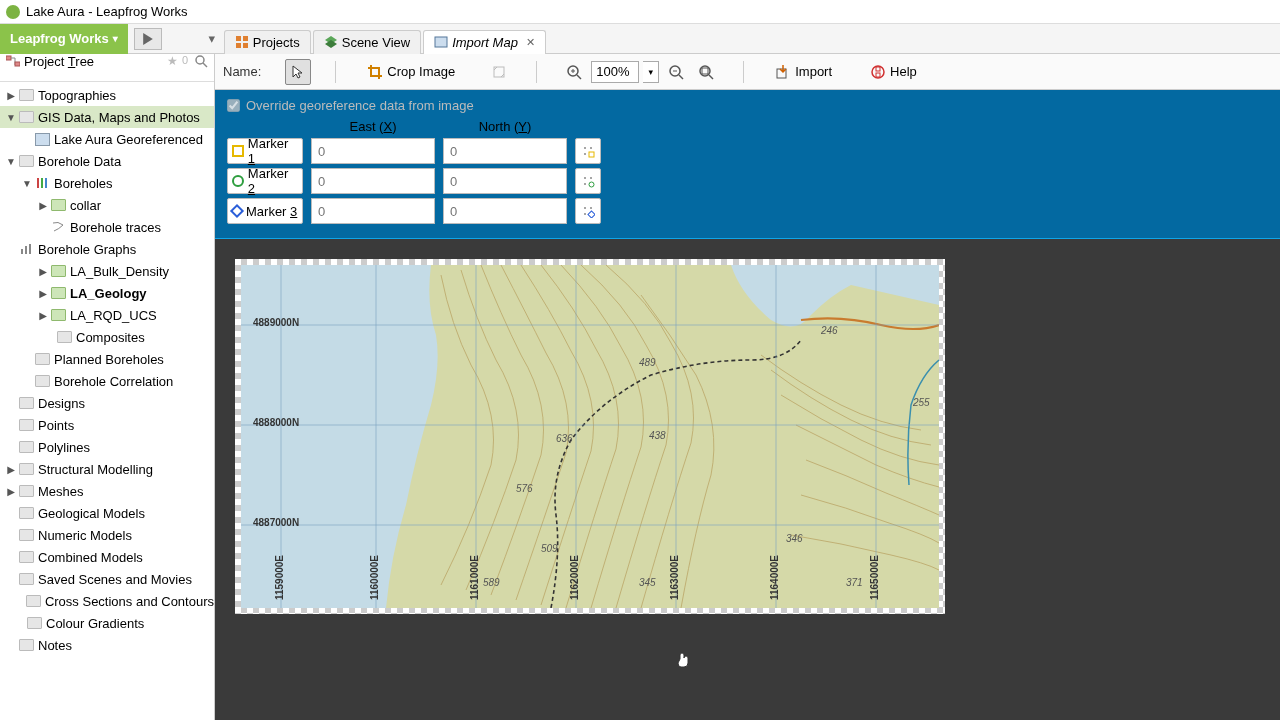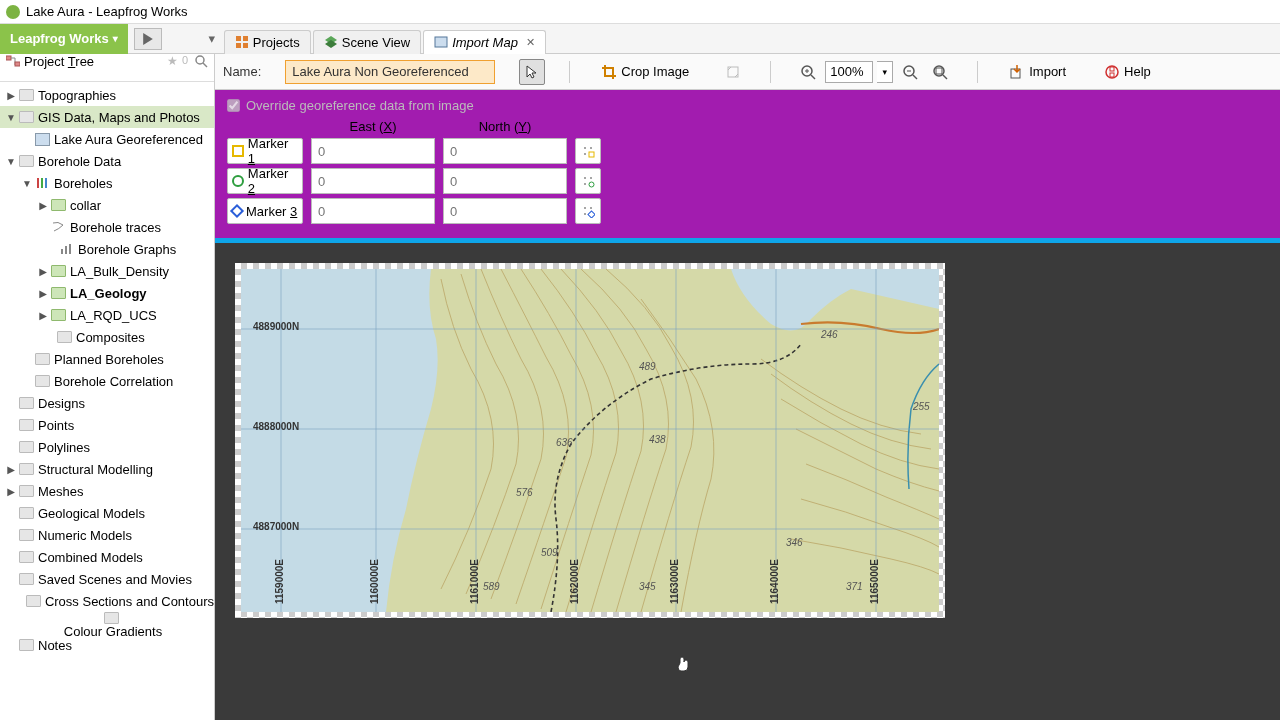--- a/index.html
+++ b/index.html
@@ -47,21 +47,21 @@
 .toolbar .lblt { color:#333; }
 .toolbar input.name { width:210px; height:24px; border:1px solid #f0a030; background:#fde9c8; padding:0 6px; color:#333; }
 .tbtn { width:26px; height:26px; border:1px solid #bbb; background:#f5f5f5; display:flex; align-items:center; justify-content:center; cursor:pointer; border-radius:2px;}
 .tbtn.flat { border:1px solid transparent; background:transparent;}
 .tbtn.sel { background:#e0e0e0; border-color:#888;}
 .tlabelbtn { display:flex; align-items:center; gap:4px; padding:0 6px; height:26px; cursor:pointer; border:1px solid transparent; border-radius:2px;}
 .zoomgrp { display:flex; align-items:center; gap:4px;}
 .zoombox { width:48px; height:22px; border:1px solid #aaa; padding:0 4px; display:flex; align-items:center; background:#fff;}
 .zoomdrop { width:16px; height:22px; border:1px solid #aaa; border-left:none; display:flex; align-items:center; justify-content:center; font-size:9px; cursor:pointer; background:#fff;}
 
-.georef { padding:8px 12px 10px 12px; border-bottom:5px solid #0ea5e9; background:#a21caf;}
+.georef { padding:8px 12px 10px 12px; border-bottom:1px solid #0ea5e9; background:#0369a1;}
 .georef .chk { display:flex; align-items:center; gap:6px; color:#bbb; margin-bottom:6px;}
 .georef .chk input { accent-color:#bbb; }
 .ghead { display:flex; gap:8px; margin-bottom:4px; padding-left:84px;}
 .ghead .col { width:124px; text-align:center; }
 .grow { display:flex; align-items:center; gap:8px; margin-bottom:4px;}
 .mbadge { width:76px; height:26px; border:1px solid #bbb; background:#fff; display:flex; align-items:center; gap:4px; padding:0 4px; border-radius:2px;}
 .mbadge .sq { width:12px; height:12px; border:2px solid #e6b800; background:#fff;}
 .mbadge .ci { width:12px; height:12px; border:2px solid #2e9e3f; border-radius:50%; background:#fff;}
 .mbadge .di { width:10px; height:10px; border:2px solid #2b5fd9; transform:rotate(45deg); background:#fff;}
 .gin { width:124px; height:26px; border:1px solid #bbb; background:#fff; color:#bbb; padding:0 6px; }
@@ -192,21 +192,21 @@
         </div>
         <div class="node" style="padding-left: 36px;">
           <span class="tw"></span>
           <span class="ic ">
             <svg width="14" height="14">
               <path d="M2 3 Q7 1 12 5 Q8 9 3 11" fill="none" stroke="#888"></path>
             </svg>
           </span>
           <span class="lbl">Borehole traces</span>
         </div>
-        <div class="node" style=" margin-left: 40px;">
+        <div class="node" style="">
           <span class="tw"></span>
           <span class="ic ">
             <svg width="14" height="14">
               <rect x="2" y="7" width="2" height="5" fill="#888"></rect>
               <rect x="6" y="4" width="2" height="8" fill="#888"></rect>
               <rect x="10" y="2" width="2" height="10" fill="#888"></rect>
             </svg>
           </span>
           <span class="lbl">Borehole Graphs</span>
         </div>
@@ -283,38 +283,37 @@
         <div class="node" style="padding-left: 4px;">
           <span class="tw"></span>
           <span class="ic folder"></span>
           <span class="lbl">Saved Scenes and Movies</span>
         </div>
         <div class="node" style="padding-left: 14px;">
           <span class="tw"></span>
           <span class="ic folder"></span>
           <span class="lbl">Cross Sections and Contours</span>
         </div>
-        <div class="node" style="padding-left: 12px; flex-direction: column;">
+        <div class="node" style="padding-left: 12px;">
           <span class="tw"></span>
           <span class="ic folder"></span>
           <span class="lbl">Colour Gradients</span>
         </div>
         <div class="node" style="padding-left: 4px;">
           <span class="tw"></span>
           <span class="ic folder"></span>
           <span class="lbl">Notes</span>
         </div>
       </div>
   </div>
 
   <div class="main">
 
     <div class="toolbar">
       <span class="lblt">Name:</span>
-      <input class="name" value="Lake Aura Non Georeferenced" style="">
       <div class="tbtn sel">
         <svg width="14" height="14">
             <polygon points="2,1 2,12 5,9 7,13 9,12 7,8 11,8" fill="#fff" stroke="#333"></polygon>
           </svg>
       </div>
       <div style="width:1px;height:22px;background:#ccc"></div>
       <div class="tlabelbtn">
         <svg width="16" height="16">
             <path d="M4 1 L4 12 L15 12 M1 4 L12 4 L12 15" stroke="#d08000" stroke-width="2" fill="none"></path>
           </svg>

